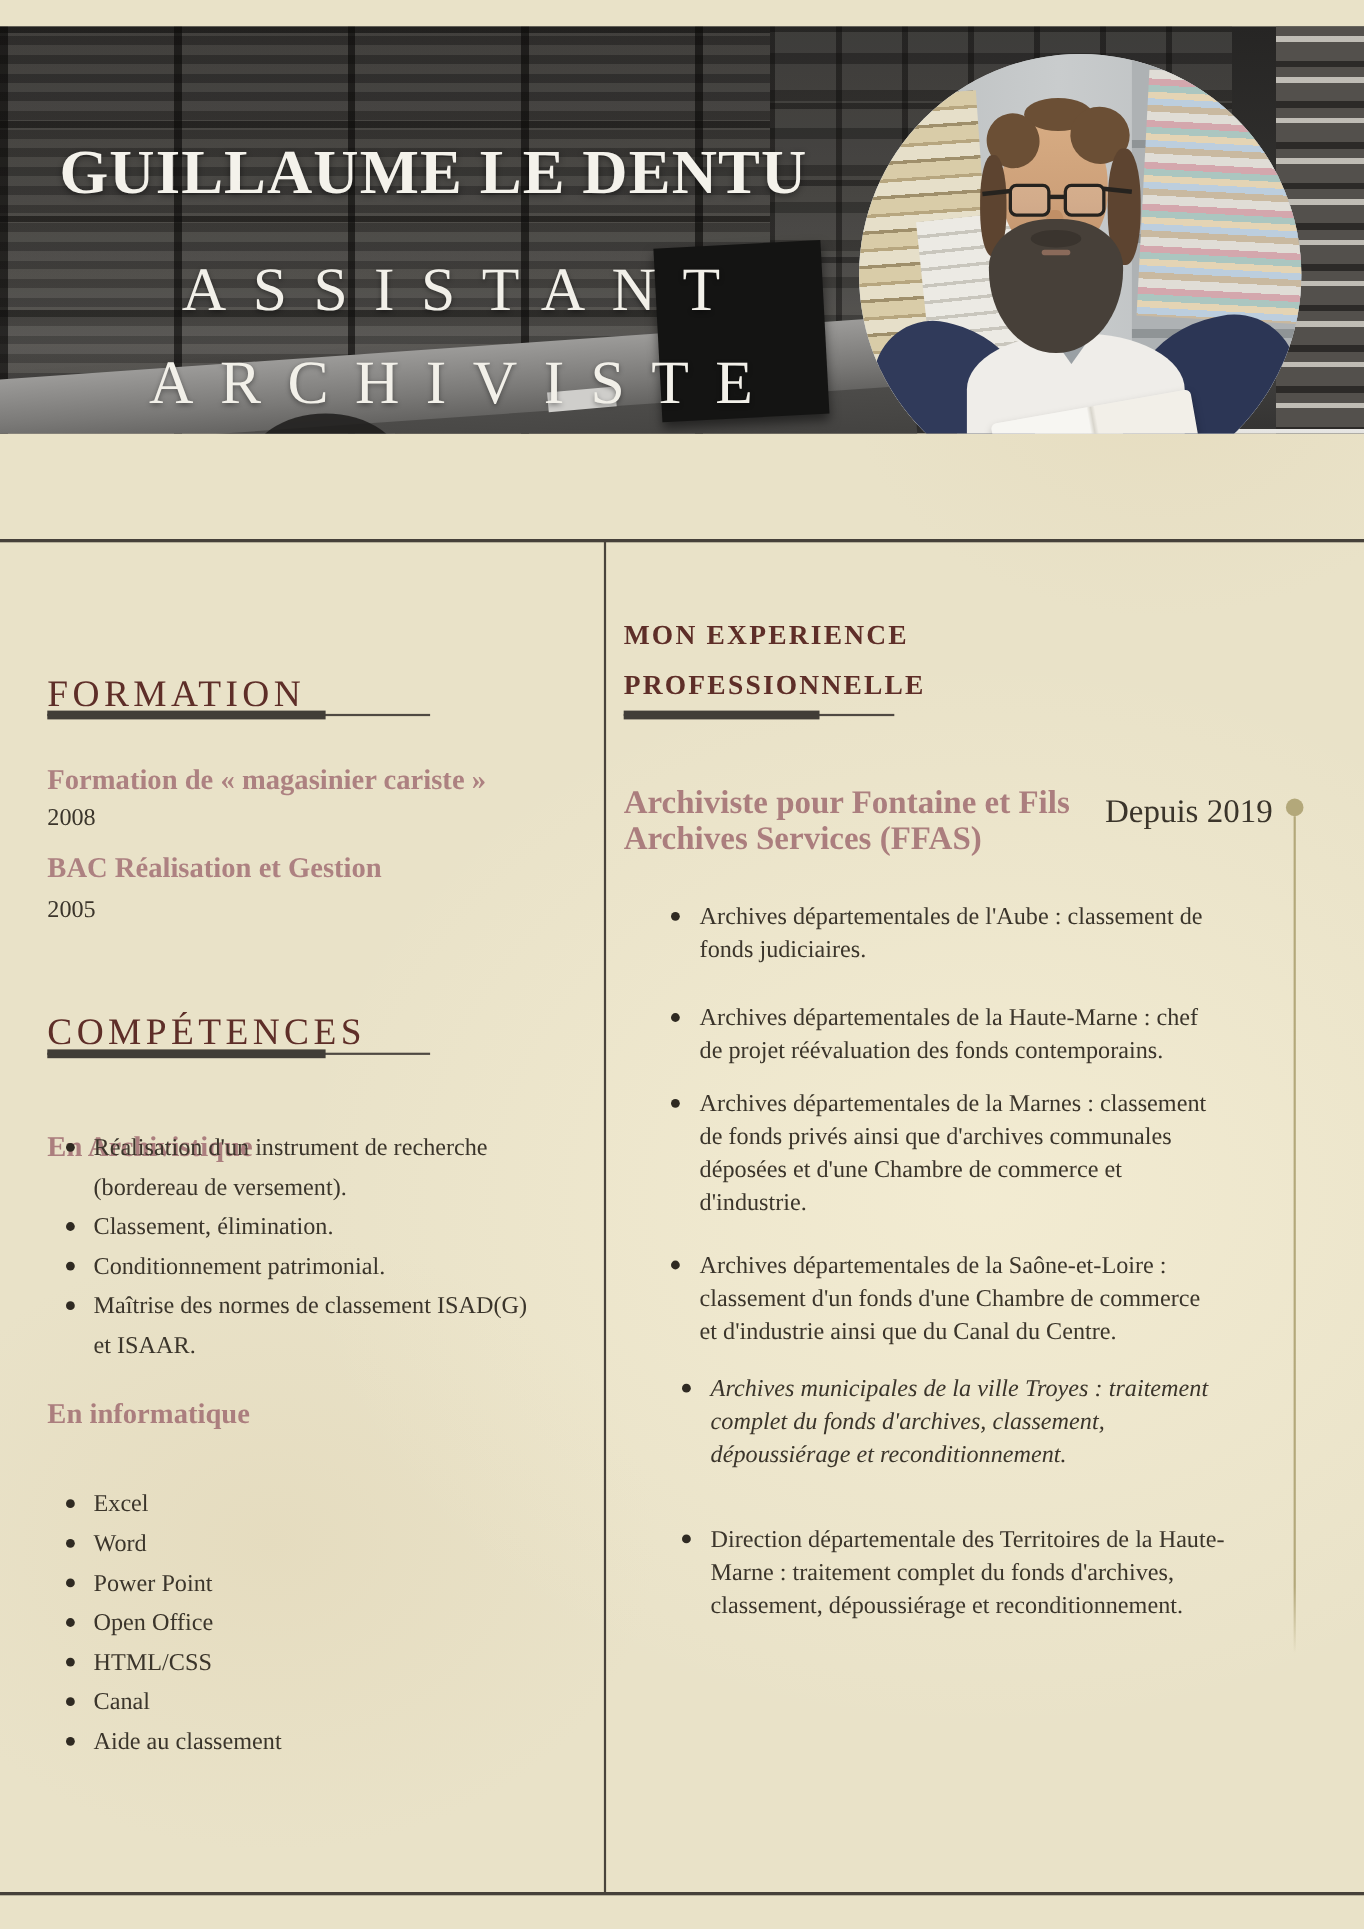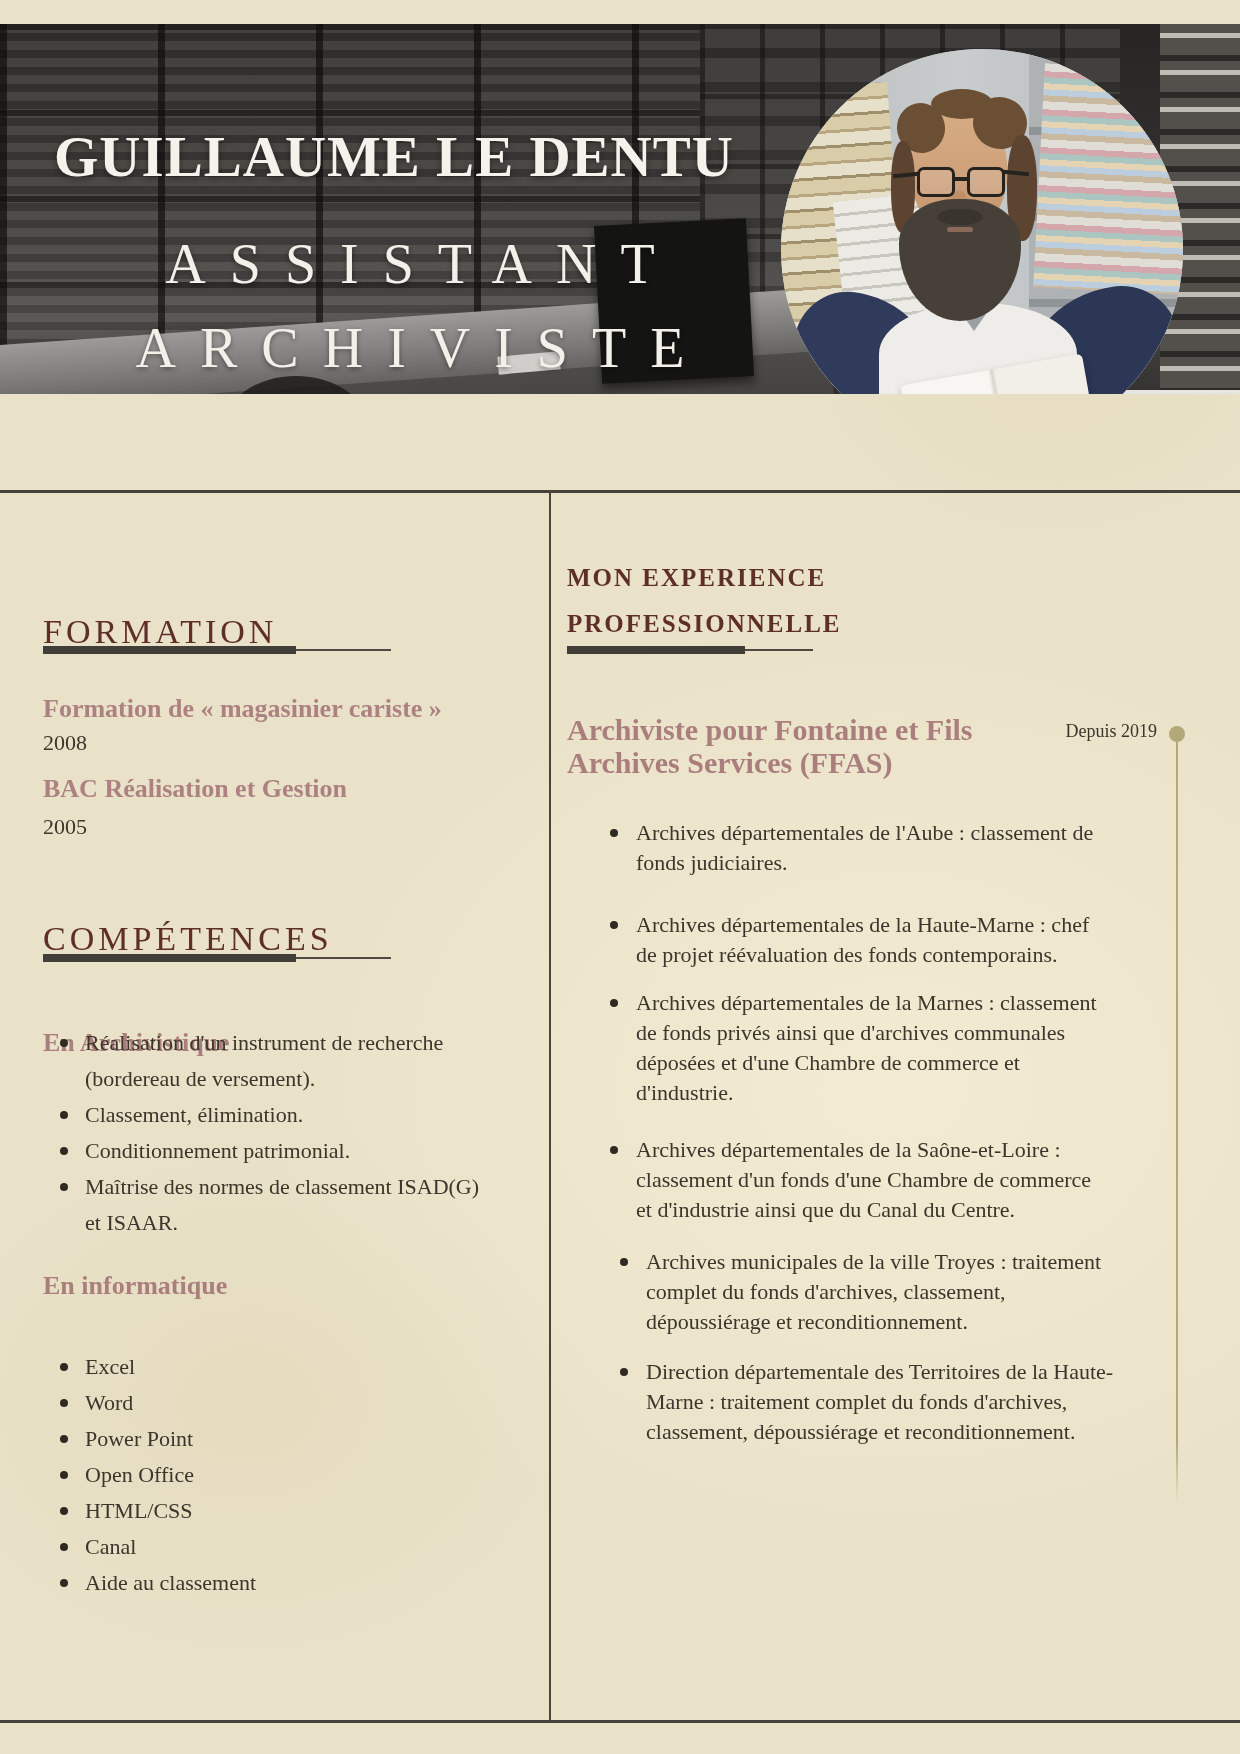--- a/index.html
+++ b/index.html
@@ -95,36 +95,36 @@
   .vdivider{position:absolute;left:549px;top:492px;width:2px;height:1228px;background:#4a443c;}
   .sec-div .thin{position:absolute;height:2px;background:#4f4942;}
   .sec-div .thick{position:absolute;height:8px;background:#413d37;}
   
   .h-section{position:absolute;color:#5e2e28;font-size:34px;letter-spacing:4px;font-weight:normal;}
   .h-exp{position:absolute;left:567px;top:534px;color:#5e2e28;font-size:25px;letter-spacing:2px;line-height:46px;white-space:pre-line;}
   .f-title{position:absolute;left:43px;color:#ad8181;font-size:26px;font-weight:bold;}
   .f-year{position:absolute;left:43px;color:#3b352b;font-size:22px;}
   .sub-h{position:absolute;left:43px;color:#ab7e7e;font-size:26px;font-weight:bold;}
   .job-title{position:absolute;left:567px;top:713px;color:#ab7e7e;font-size:30px;font-weight:bold;line-height:33px;white-space:pre-line;}
-  .period{position:absolute;left:990px;top:721px;width:167px;text-align:right;font-size:18px;color:#3b352b;}
+  .period{position:absolute;left:990px;top:721px;width:167px;text-align:right;font-size:30px;color:#3b352b;}
   
   ul.blist{list-style:none;margin:0;padding:0;position:absolute;}
   ul.blist li{position:relative;padding-left:25px;font-size:22px;color:#3b352b;}
   ul.blist li .bullet{position:absolute;left:0;width:8px;height:8px;border-radius:50%;background:#2f2a22;}
   ul.blist li .btxt{white-space:pre-line;display:block;}
   ul.skills{line-height:36px;}
   ul.skills li .bullet{top:14px;}
   ul.exp-list{left:610px;top:818px;width:620px;line-height:30px;}
   ul.exp-list li{padding-left:26px;}
   ul.exp-list li .bullet{top:11px;}
   ul.exp-list li:nth-child(1){margin-bottom:32px;}
   ul.exp-list li:nth-child(2){margin-bottom:18px;}
   ul.exp-list li:nth-child(3){margin-bottom:27px;}
   ul.exp-list li:nth-child(4){margin-bottom:22px;}
-  ul.exp-list li:nth-child(5){margin-bottom:20px;margin-left:10px;}
+  ul.exp-list li:nth-child(5){margin-bottom:47px;margin-left:10px;font-style:italic;}
   ul.exp-list li:nth-child(6){margin-left:10px;}
   
   .tl-dot{position:absolute;left:1169px;top:726px;width:16px;height:16px;border-radius:50%;background:#b3a87a;}
   .tl-line{position:absolute;left:1176px;top:742px;width:2px;height:761px;background:linear-gradient(180deg,#b3a87a 0%,#b3a87a 92%,rgba(179,168,122,0) 100%);}
 </style>
 </head>
 <body>
 
 <div id="page">
 

